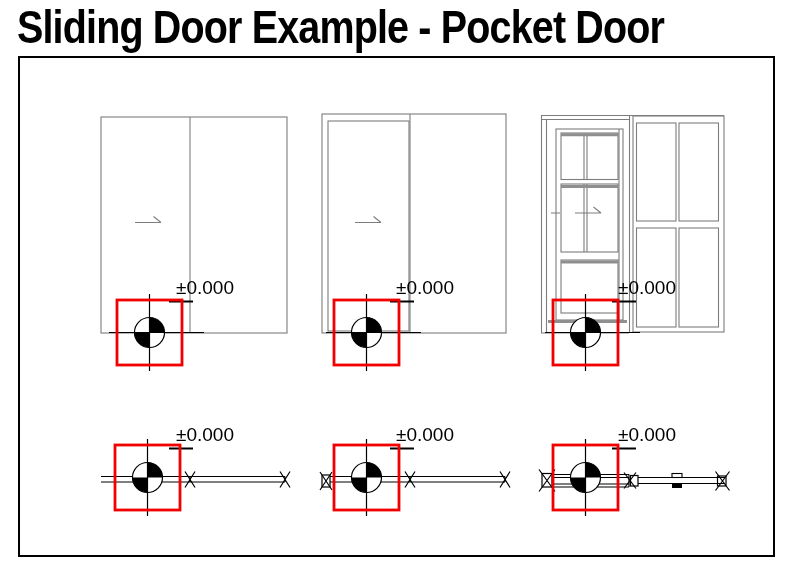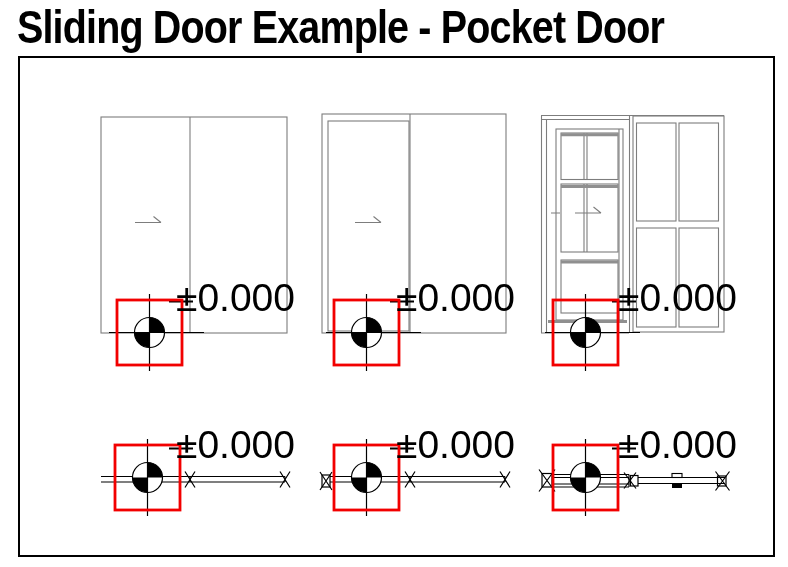--- a/index.html
+++ b/index.html
@@ -16,21 +16,21 @@
     font-family:"Liberation Sans","DejaVu Sans",sans-serif;
   }
   .page-title{
     position:absolute;left:17px;top:3px;
     font-size:47px;font-weight:bold;line-height:1;color:#000;
     white-space:nowrap;letter-spacing:-1px;
     transform:scaleX(0.84);transform-origin:left top;
   }
   .level-label{
     position:absolute;
-    font-size:39px;line-height:1;color:#000;white-space:nowrap;
+    font-size:19px;line-height:1;color:#000;white-space:nowrap;
   }
   .lv-e1{left:176px;top:278px;}
   .lv-e2{left:396px;top:278px;}
   .lv-e3{left:618px;top:278px;}
   .lv-p1{left:176px;top:425px;}
   .lv-p2{left:396px;top:425px;}
   .lv-p3{left:618px;top:425px;}
   svg.canvas{position:absolute;left:0;top:0;}
   .gray{stroke:var(--line-gray);fill:none;stroke-width:1.1;}
   .thick{stroke:var(--shadow-gray);fill:none;stroke-width:3;}

